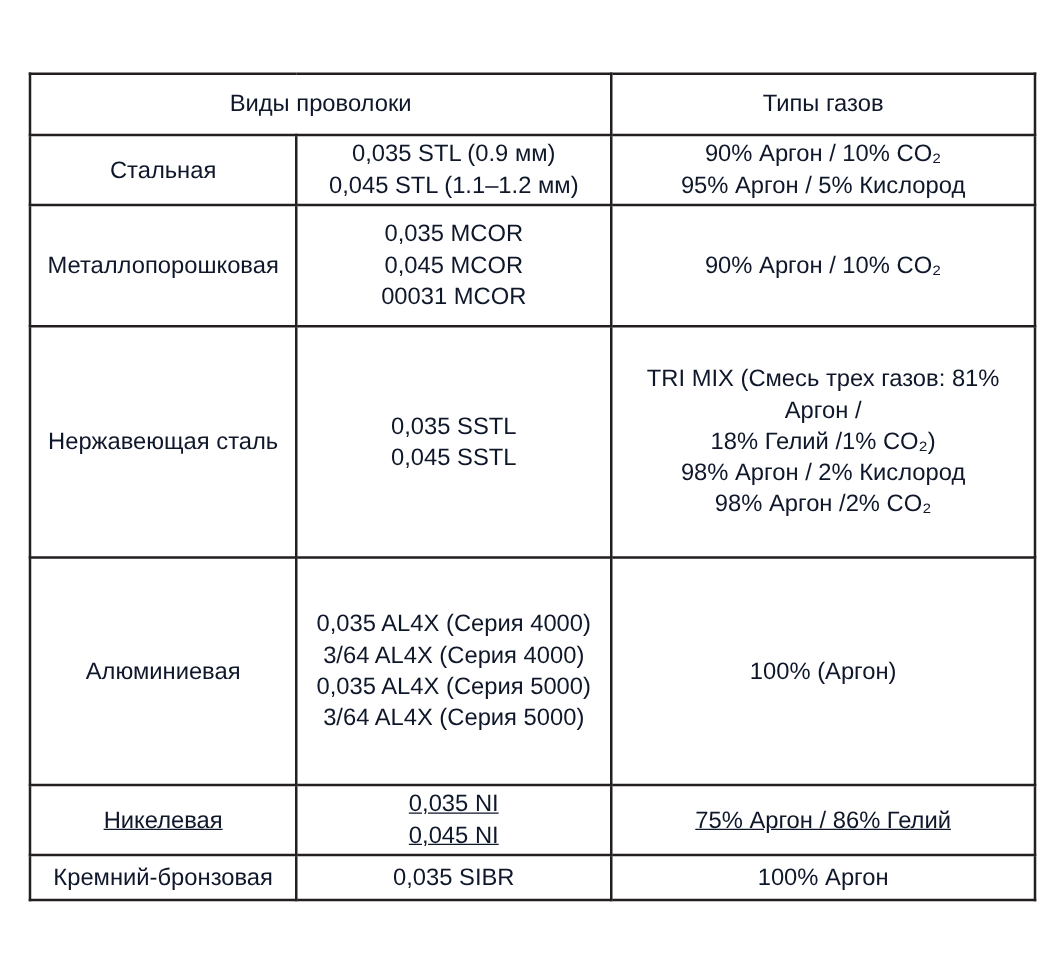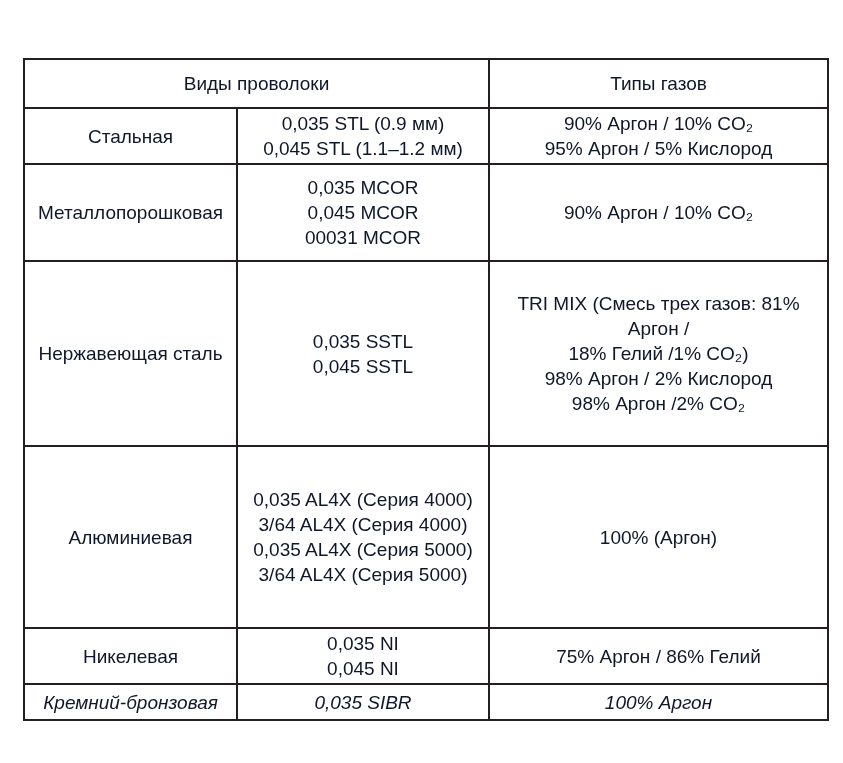--- a/index.html
+++ b/index.html
@@ -38,22 +38,22 @@
     overflow: hidden;
   }
   col.c1 { width: 213px; }
   col.c2 { width: 252px; }
   col.c3 { width: 339px; }
   tr.hdr    { height: 49px; }
   tr.r-stl  { height: 56px; }
   tr.r-mcor { height: 97px; }
   tr.r-sstl { height: 185px; }
   tr.r-al   { height: 182px; }
-  tr.r-ni   { height: 52px; }
-  tr.r-sibr { height: 36px; font-style: italic; }
+  tr.r-ni   { height: 52px; text-decoration: underline; }
+  tr.r-sibr { height: 36px; }
   tr.r-cuni { height: 35px; }
 </style>
 </head>
 <body>
 
 <div class="page">
   <table class="spec-table">
     <colgroup>
       <col class="c1">
         <col class="c2">

